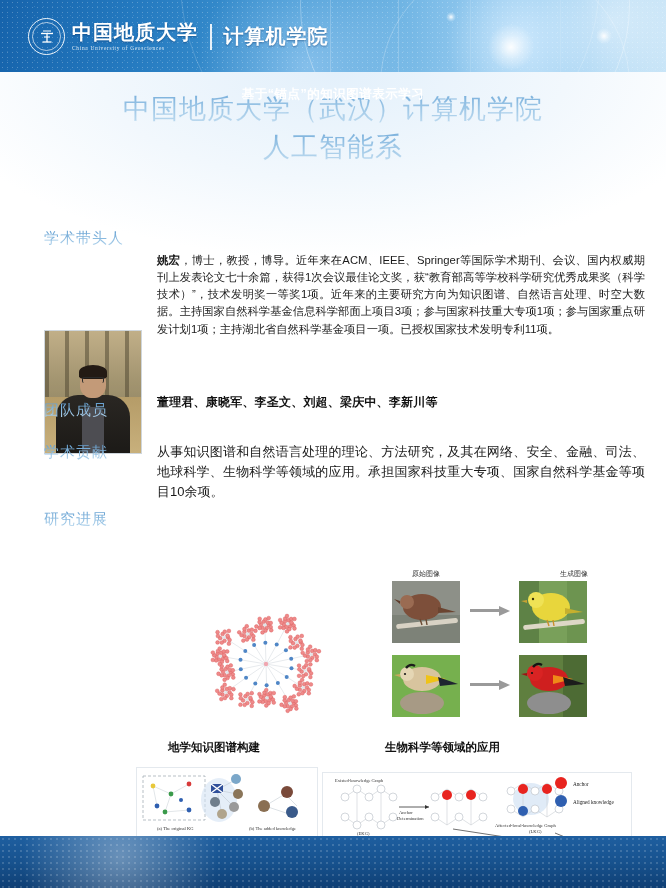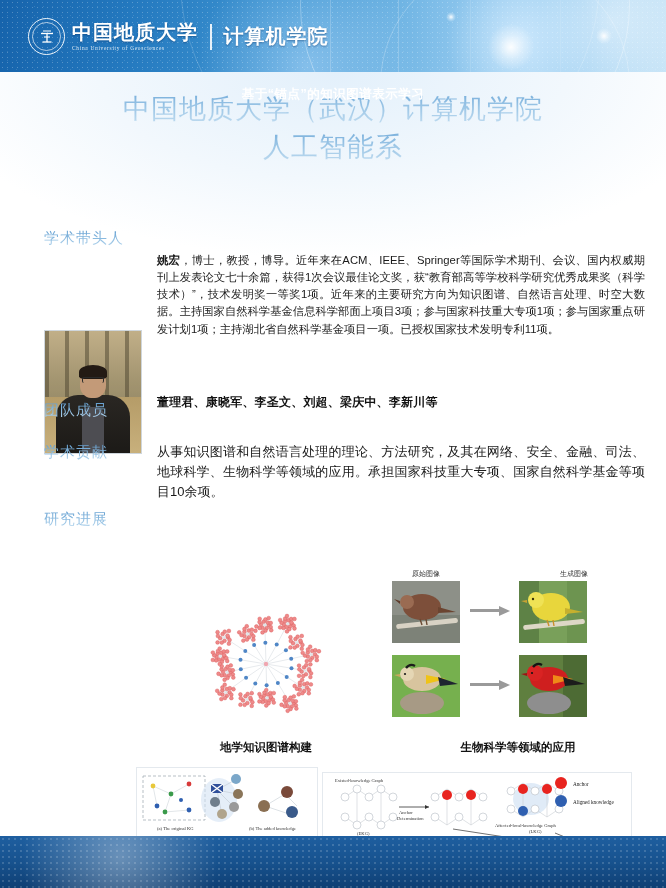--- a/index.html
+++ b/index.html
@@ -183,21 +183,21 @@
   }
   .arrow-gray .shaft { position: absolute; left: 0; top: 2px; width: 30px; height: 3.4px; background: #9a9a9a; }
   .arrow-gray .head {
     position: absolute; left: 29px; top: -1.5px; width: 0; height: 0;
     border-left: 11px solid #9a9a9a;
     border-top: 5px solid transparent; border-bottom: 5px solid transparent;
   }
 
   .fig-caption {
     position: absolute; font-size: 11.5px; font-weight: bold; color: #111;
-    text-align: center; white-space: nowrap; font-family: Liberation Serif, serif;
+    white-space: nowrap; font-family: Liberation Serif, serif;
   }
 
   
   .kg-left { position: absolute; left: 136px; top: 695px; width: 182px; height: 152px;
              background: #fff; border: 1px solid #e4e9ee; overflow: hidden; }
   .kg-right { position: absolute; left: 322px; top: 700px; width: 310px; height: 142px;
               background: #fff; border: 1px solid #e4e9ee; overflow: hidden; }
 
   .footer-band {
     position: absolute; left: 0; bottom: 0; width: 666px; height: 52px;

